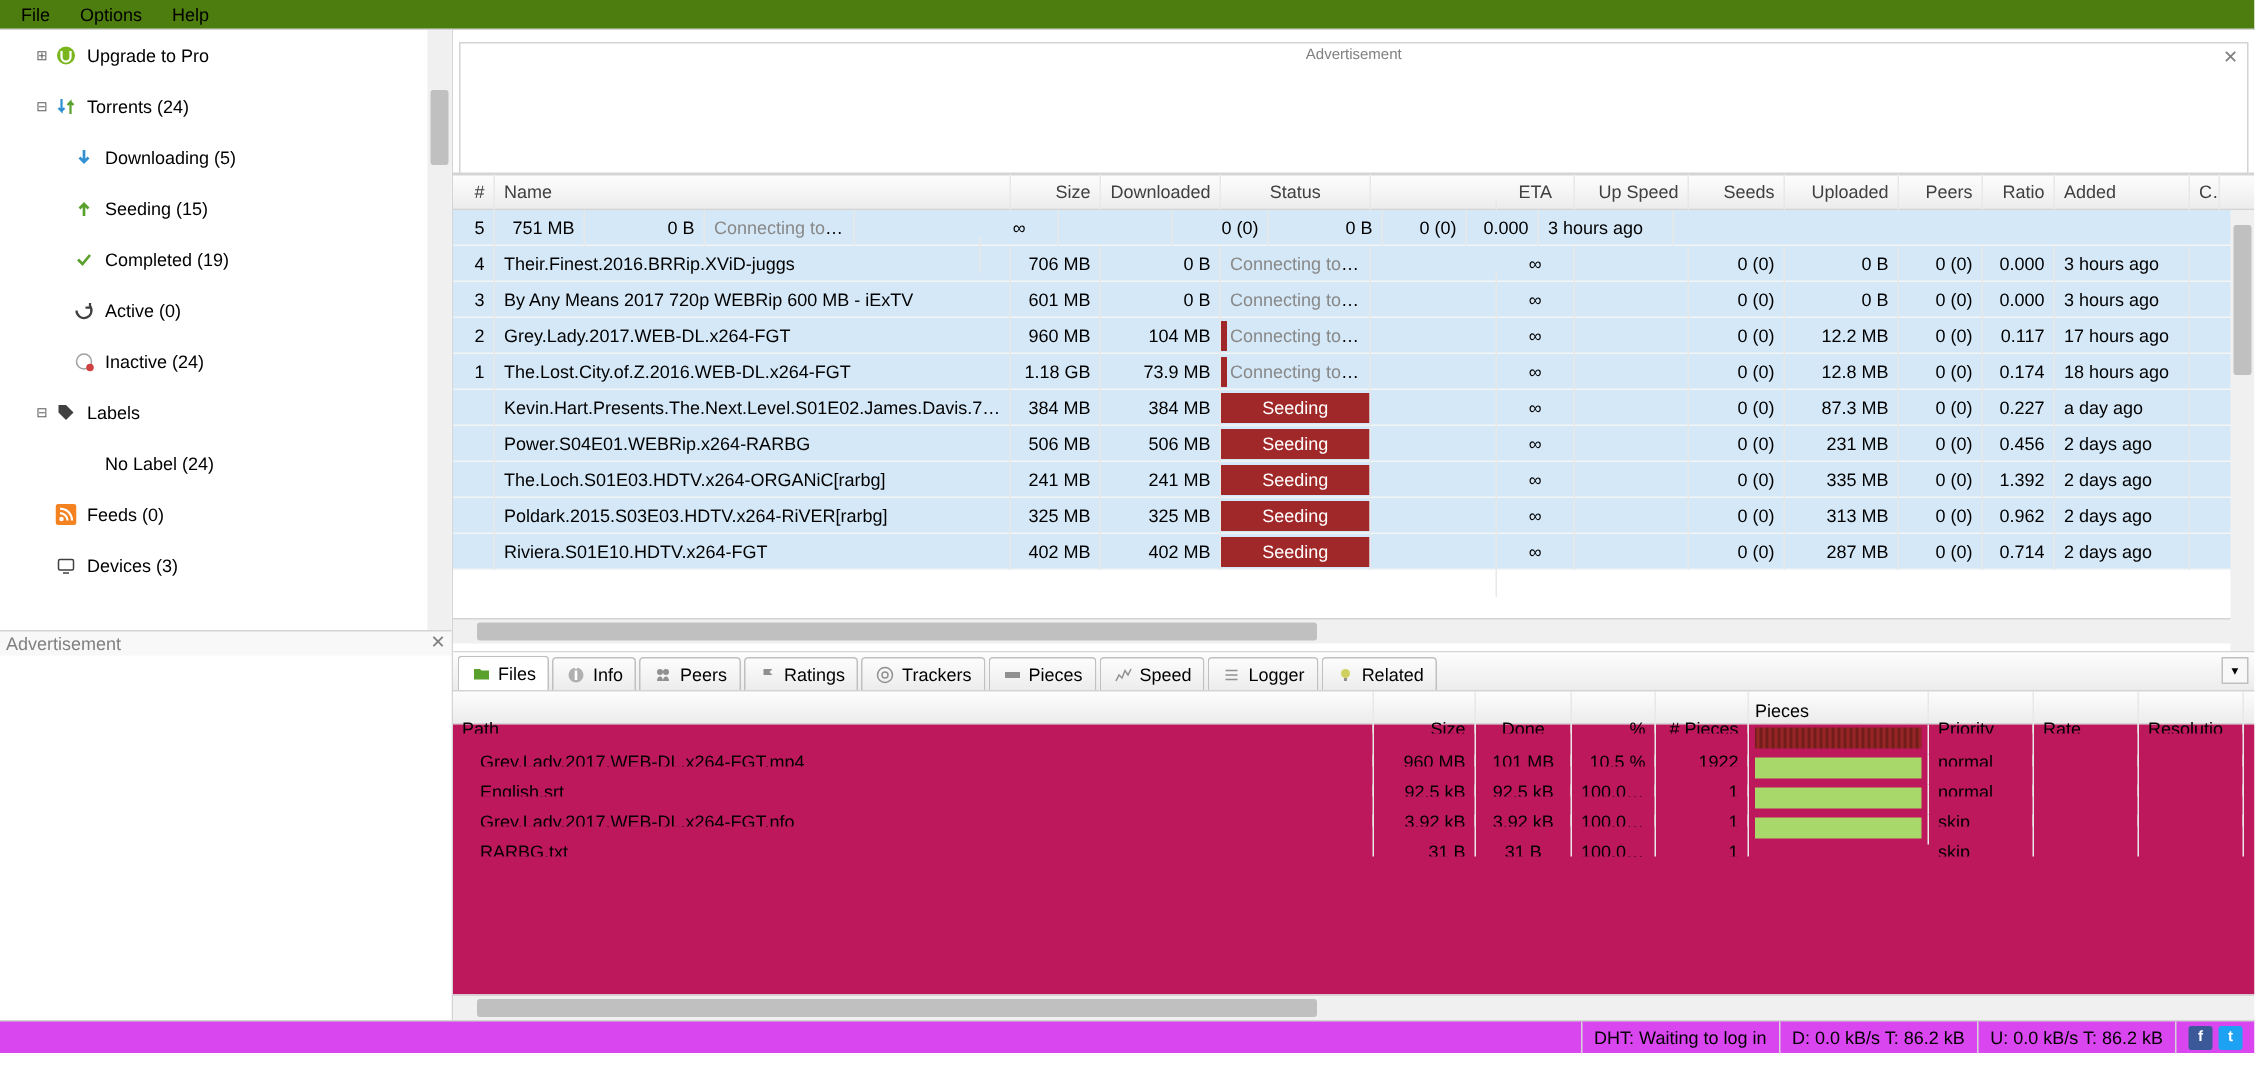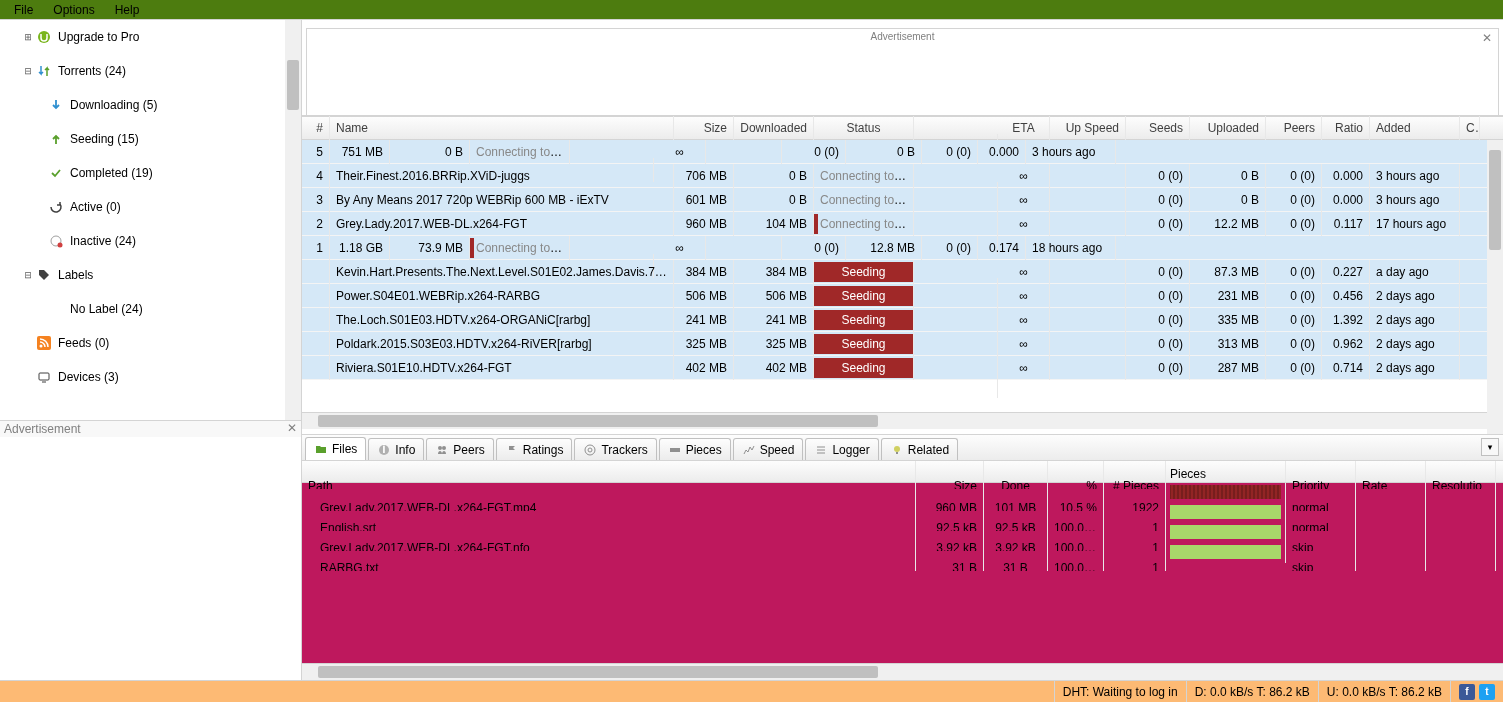--- a/index.html
+++ b/index.html
@@ -66,21 +66,21 @@
 .f-done{ width:64px; text-align:center;}
 .f-pct{ width:56px; text-align:right;}
 .f-pieces{ width:62px; text-align:right;}
 .f-bar{ width:120px; padding:2px 4px;}
 .f-bar .bar{ height:14px; background:#a8d76a; position:relative;}
 .f-bar .bar.red{ background:linear-gradient(90deg, #6a1a1a 0, #a02828 2px, #6a1a1a 4px, #a02828 6px); background-size:4px 100%;}
 .f-prio{ width:70px;}
 .f-rate{ width:70px;}
 .f-res{ width:70px;}
 .files-body{ height:180px; overflow:hidden; background:#be185d;}
-.statusbar{ height:22px; border-top:1px solid #d4d4d4; display:flex; align-items:center; background:#fdba74; }
+.statusbar{ height:22px; border-top:1px solid #d4d4d4; display:flex; align-items:center; background:#d946ef; }
 .statusbar .seg{ padding:0 8px; border-left:1px solid #d4d4d4; height:100%; display:flex; align-items:center;}
 .sp{ flex:1;}
 svg{ display:block;}
 .social{ display:flex; gap:4px; padding-right:6px;}
 .social .s{ width:16px; height:16px; display:flex; align-items:center; justify-content:center; color:#fff; font-weight:bold; font-size:10px; border-radius:2px;}
 </style>
 </head>
 <body>
 
 <div class="menubar">
@@ -278,20 +278,21 @@
             <div class="td c-eta">∞</div>
             <div class="td c-up"></div>
             <div class="td c-seeds">0 (0)</div>
             <div class="td c-uploaded">12.2 MB</div>
             <div class="td c-peers">0 (0)</div>
             <div class="td c-ratio">0.117</div>
             <div class="td c-added">17 hours ago</div>
           </div>
           <div class="trow sel">
             <div class="td c-num">1</div>
+            <div class="td c-name">The.Lost.City.of.Z.2016.WEB-DL.x264-FGT</div>
             <div class="td c-size">1.18 GB</div>
             <div class="td c-dl">73.9 MB</div>
             <div class="td c-status"><div class="status-bar" style="width:4px"></div><span class="status-txt">Connecting to peer</span></div>
             <div class="td c-down"></div>
             <div class="td c-eta">∞</div>
             <div class="td c-up"></div>
             <div class="td c-seeds">0 (0)</div>
             <div class="td c-uploaded">12.8 MB</div>
             <div class="td c-peers">0 (0)</div>
             <div class="td c-ratio">0.174</div>

